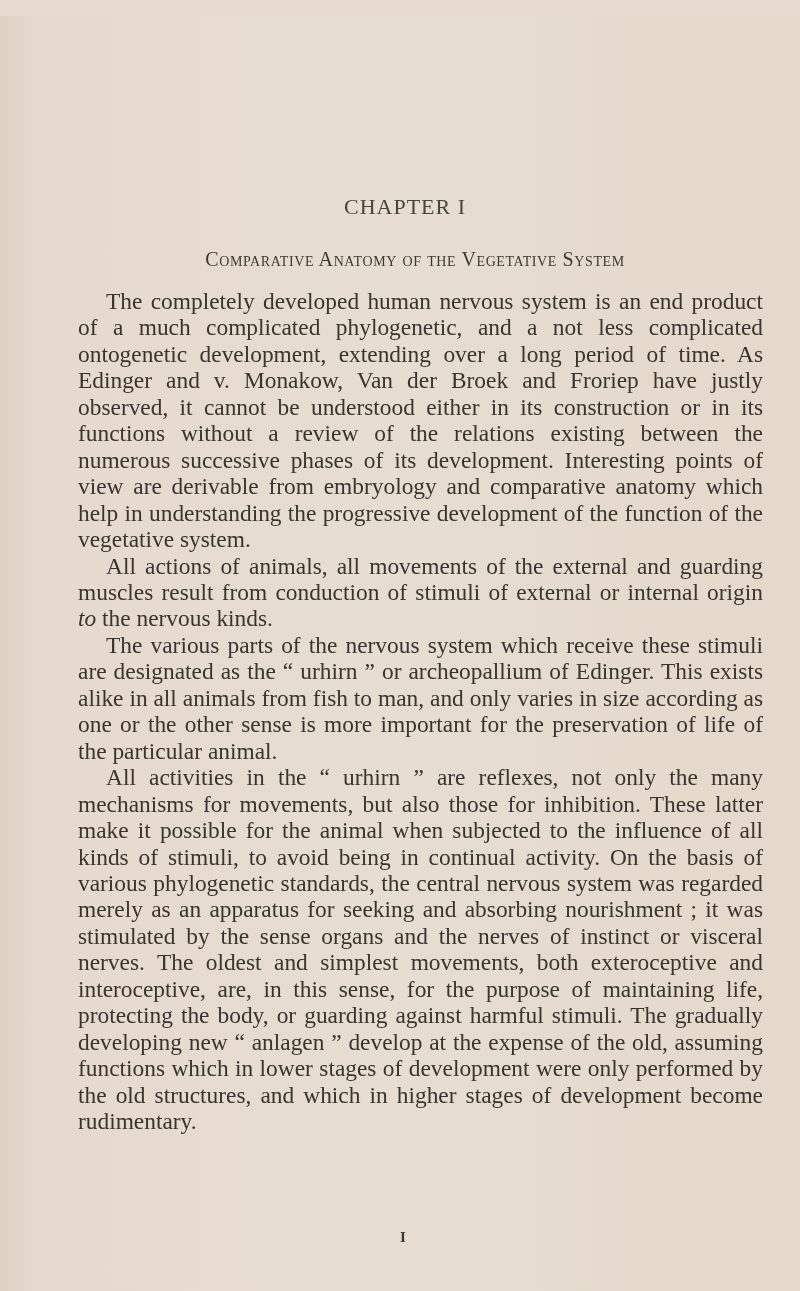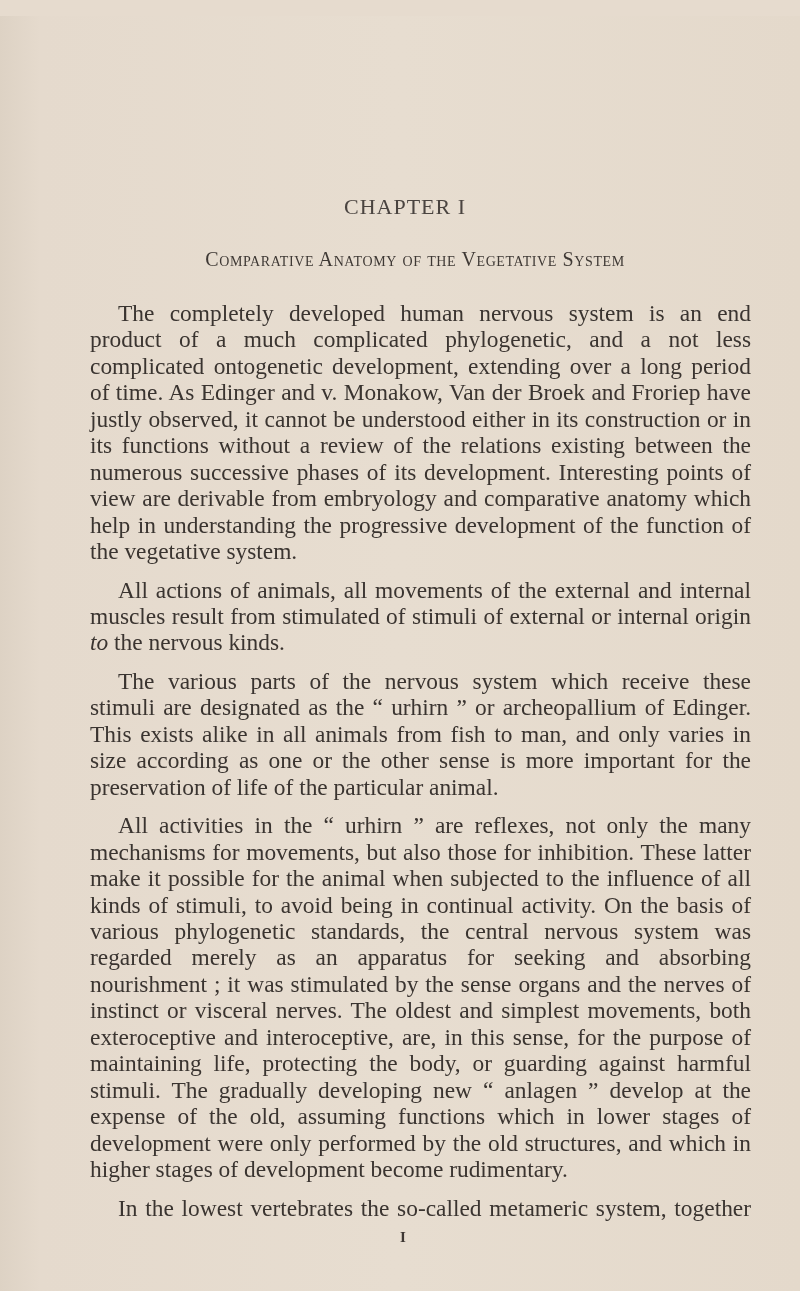--- a/index.html
+++ b/index.html
@@ -52,21 +52,21 @@
       position: absolute;
       top: 272px;
       left: 78px;
       width: 685px;
       font-size: 23.4px;
       line-height: 26.45px;
       text-align: justify;
       color: #3a3430;
     }
     .para {
-      margin: 12px;
+      margin: 0;
       text-indent: 28px;
       text-align: justify;
       text-align-last: left;
     }
     .para.cont-last {
       text-align-last: justify;
     }
     .page-number {
       position: absolute;
       top: 1213px;
@@ -85,21 +85,20 @@
 <body>
 
 <div class="page">
 
   <div class="chapter-heading">CHAPTER I</div>
 
   <div class="section-title">Comparative Anatomy of the Vegetative System</div>
 
   <div class="body-text">
     <p class="para">The completely developed human nervous system is an end product of a much complicated phylogenetic, and a not less complicated ontogenetic development, extending over a long period of time.  As Edinger and v. Monakow, Van der Broek and Froriep have justly observed, it cannot be understood either in its construction or in its functions without a review of the relations existing between the numerous successive phases of its development.  Interesting points of view are derivable from embryology and comparative anatomy which help in understanding the progressive development of the function of the vegetative system.</p>
-    <p class="para"><span>All actions of animals, all movements of the external and internal muscles result from stimulated of stimuli of external or internal origin </span><i>to</i><span> the nervous kinds.</span></p>
+    <p class="para"><span>All actions of animals, all movements of the external and guarding muscles result from conduction of stimuli of external or internal origin </span><i>to</i><span> the nervous kinds.</span></p>
     <p class="para">The various parts of the nervous system which receive these stimuli are designated as the “ urhirn ” or archeopallium of Edinger. This exists alike in all animals from fish to man, and only varies in size according as one or the other sense is more important for the preservation of life of the particular animal.</p>
     <p class="para">All activities in the “ urhirn ” are reflexes, not only the many mechanisms for movements, but also those for inhibition.  These latter make it possible for the animal when subjected to the influence of all kinds of stimuli, to avoid being in continual activity.  On the basis of various phylogenetic standards, the central nervous system was regarded merely as an apparatus for seeking and absorbing nourishment ; it was stimulated by the sense organs and the nerves of instinct or visceral nerves.  The oldest and simplest movements, both exteroceptive and interoceptive, are, in this sense, for the purpose of maintaining life, protecting the body, or guarding against harmful stimuli.  The gradually developing new “ anlagen ” develop at the expense of the old, assuming functions which in lower stages of development were only performed by the old structures, and which in higher stages of development become rudimentary.</p>
-    <p class="para cont-last">In the lowest vertebrates the so-called metameric system, together</p>
   </div>
 
   <div class="page-number">I</div>
 
 </div>
 
 </body></html>

